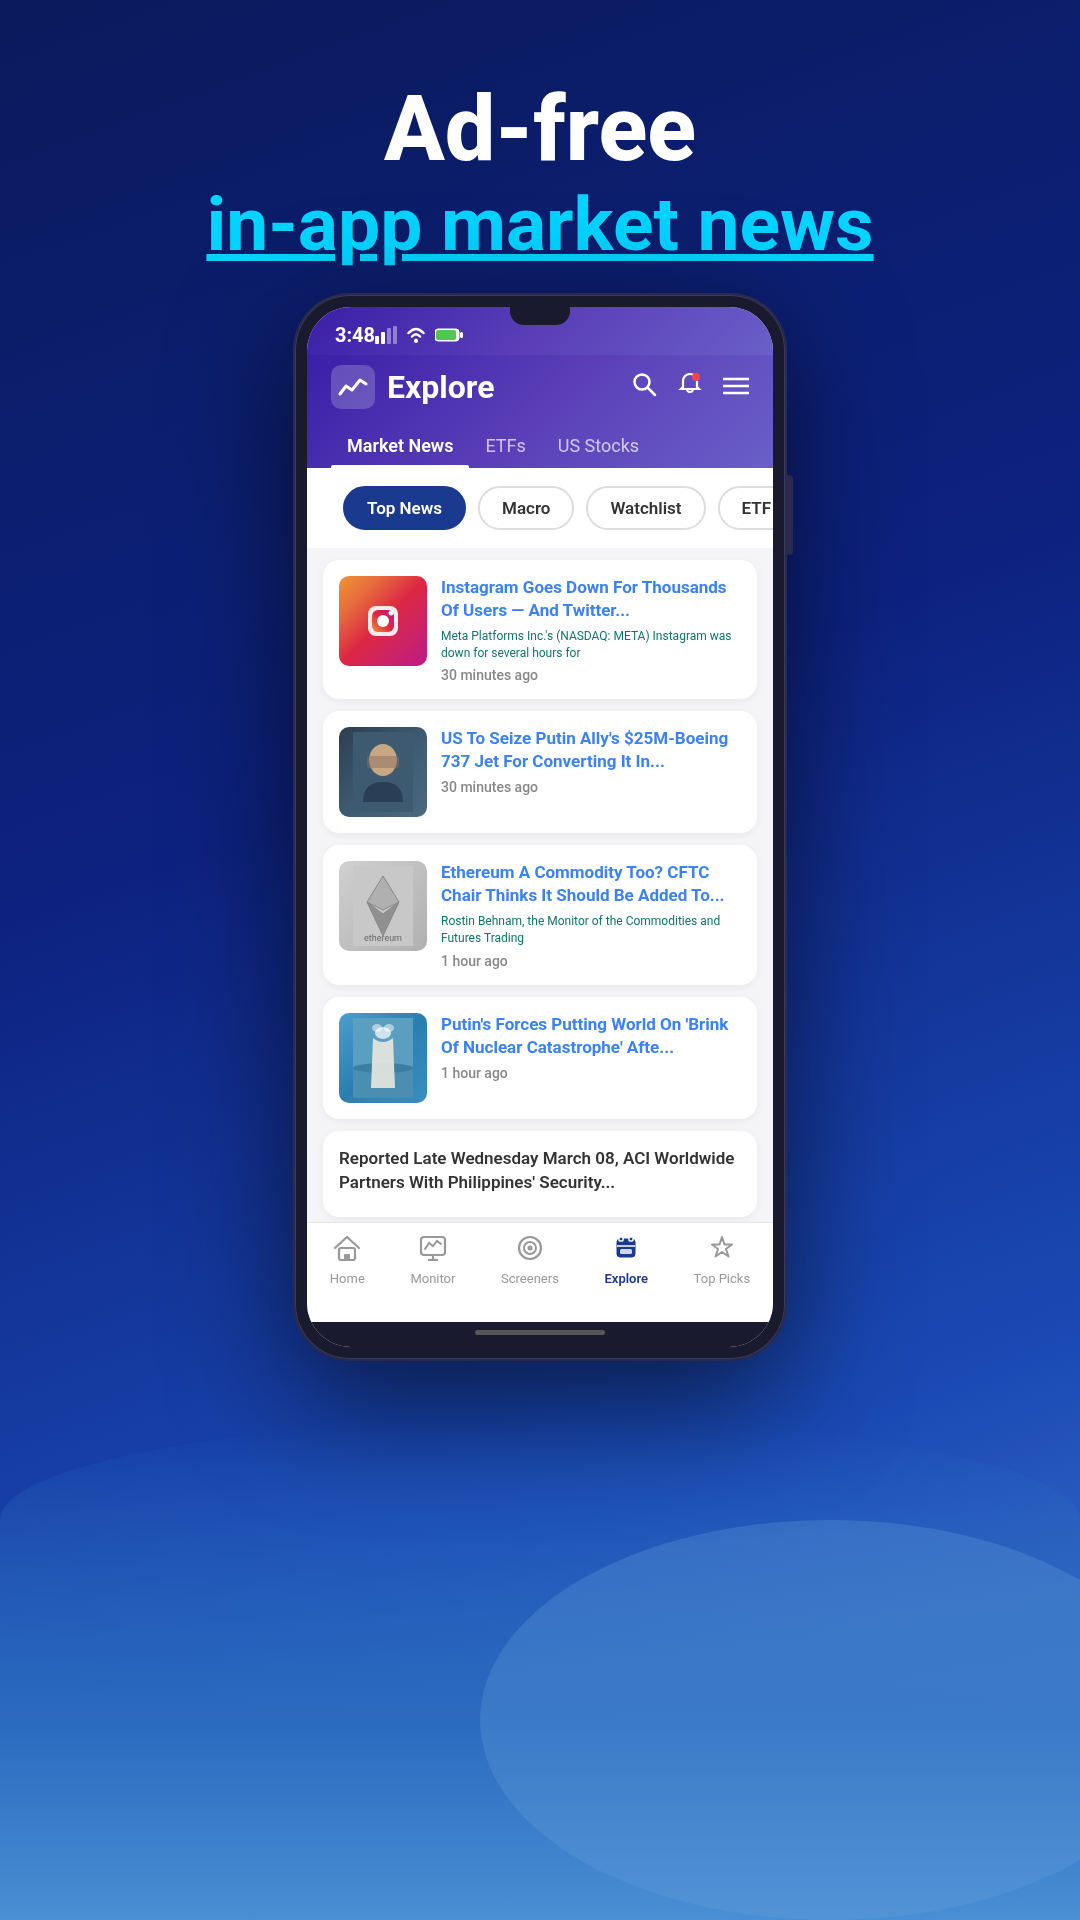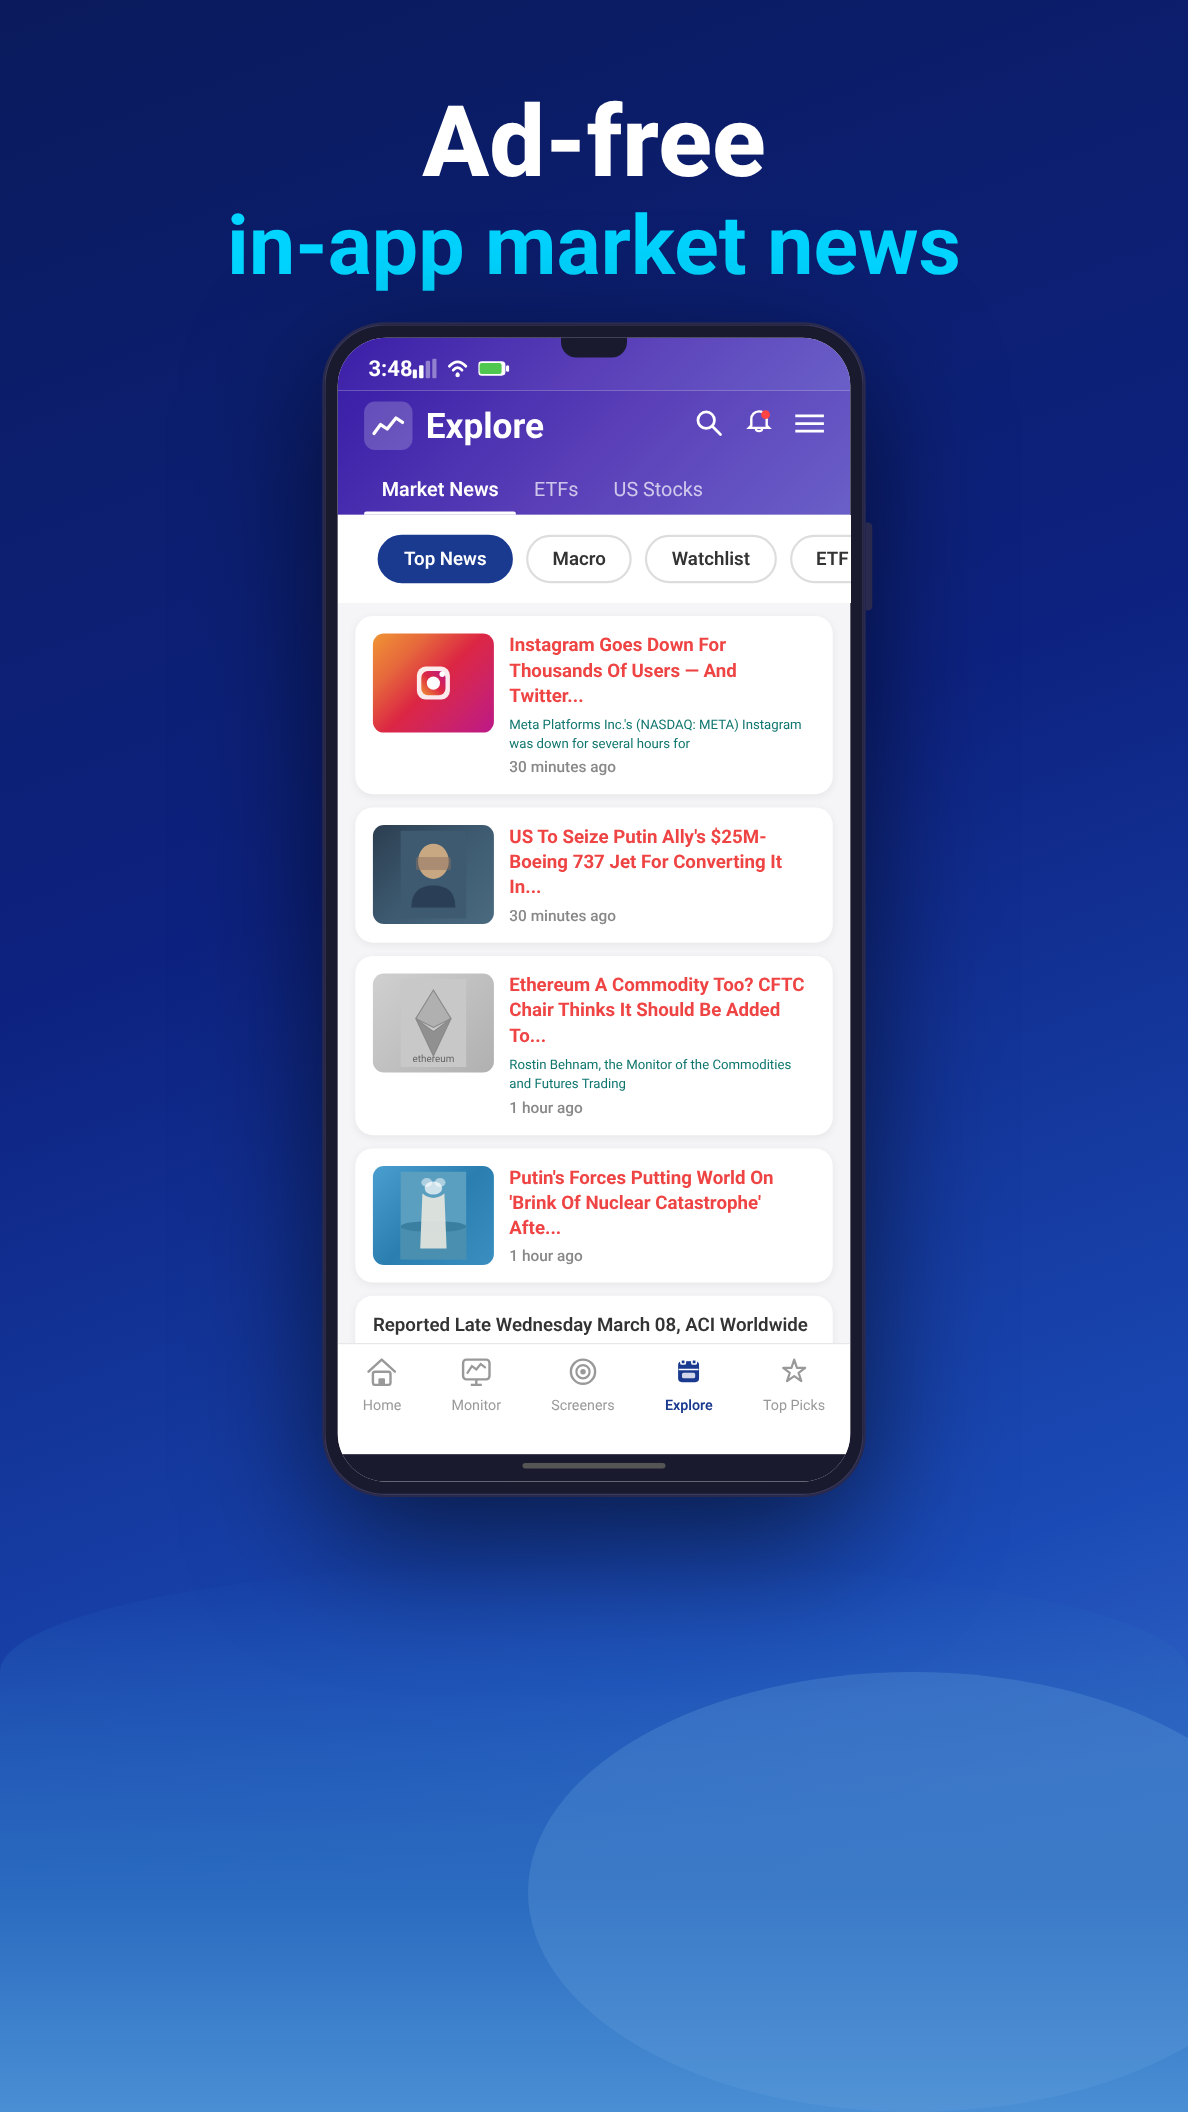--- a/index.html
+++ b/index.html
@@ -54,20 +54,21 @@
       display: block;
       line-height: 1.1;
     }
 
     .hero-title-line2 {
       font-size: 75px;
       font-weight: 700;
       color: #00d4ff;
       display: block;
       line-height: 1.2;
+      text-decoration: underline;
     }
 
     
     .phone-wrapper {
       z-index: 1;
       position: relative;
       width: 490px;
     }
 
     .phone-outer {
@@ -271,21 +272,21 @@
     }
 
     .news-card-wide {
       background: white;
       border-radius: 16px;
       padding: 16px;
       box-shadow: 0 2px 8px rgba(0,0,0,0.06);
     }
 
     .news-thumb {
-      width: 110px;
+      width: 88px;
       height: 90px;
       border-radius: 10px;
       flex-shrink: 0;
       overflow: hidden;
       display: flex;
       align-items: center;
       justify-content: center;
       font-size: 40px;
     }
 
@@ -304,21 +305,21 @@
 
     .thumb-nuclear {
       background: linear-gradient(135deg, #4a9fd0, #2a7fb0, #3a8fc0);
     }
 
     .news-content { flex: 1; }
 
     .news-title {
       font-size: 17px;
       font-weight: 700;
-      color: #ef4444;
+      color: #3b82f6;
       line-height: 1.35;
       margin-bottom: 6px;
     }
 
     .news-desc {
       font-size: 12px;
       color: #0f766e;
       line-height: 1.4;
       margin-bottom: 6px;
     }

